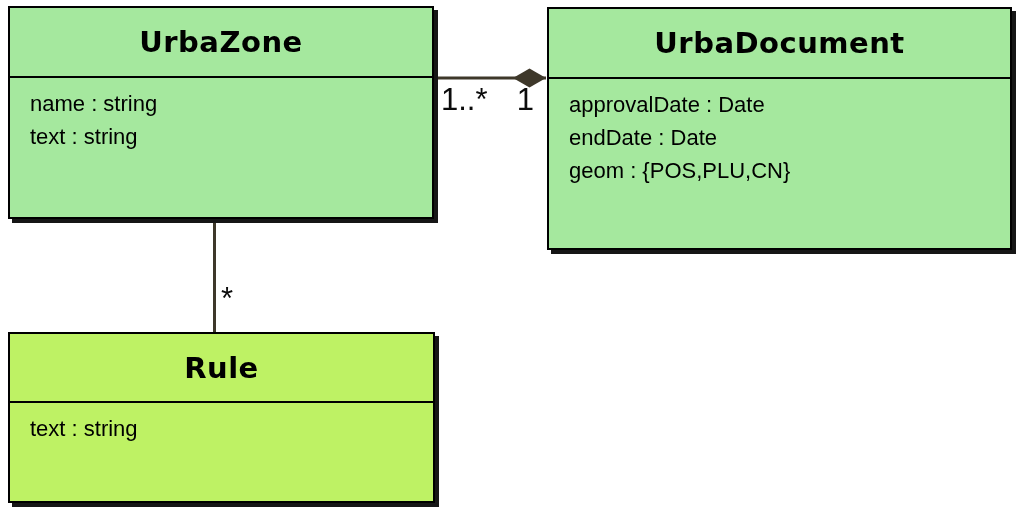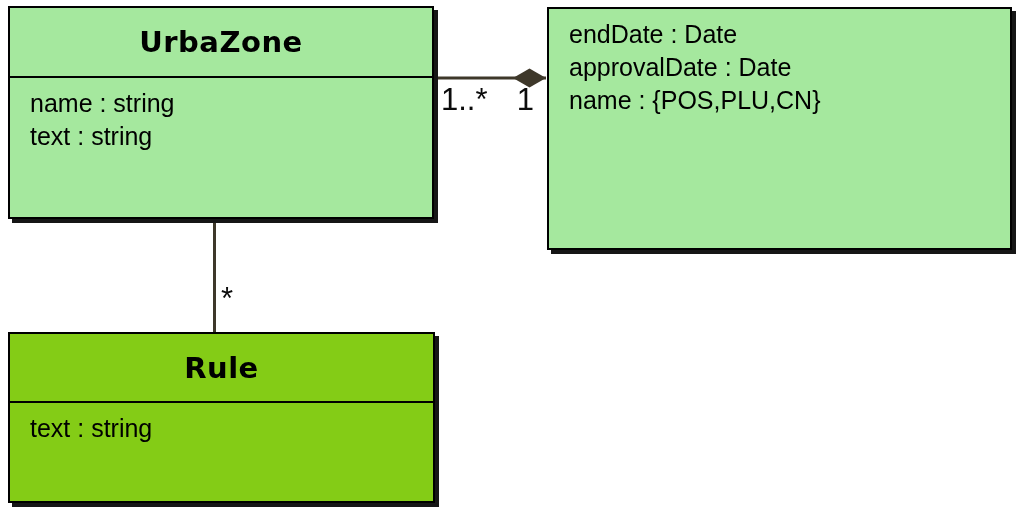--- a/index.html
+++ b/index.html
@@ -23,37 +23,37 @@
     pointer-events: none;
   }
   .uml-class {
     position: absolute;
     box-sizing: border-box;
     border: 2px solid #000000;
     box-shadow: 4px 4px 0 0 #161616;
     background: #a5e89e;
   }
   .uml-class.white {
-    background: #84cc16;
+    background: #bef264;
   }
   .uml-class .title {
     box-sizing: border-box;
     border-bottom: 2px solid #000000;
     display: flex;
     align-items: center;
     justify-content: center;
     font-family: "DejaVu Sans", sans-serif;
     font-weight: bold;
     font-size: 29px;
     letter-spacing: 0.5px;
     color: #000000;
   }
   .uml-class .attrs {
     padding: 9px 8px 0 20px;
-    font-size: 25px;
+    font-size: 22px;
     line-height: 33px;
     color: #000000;
     white-space: nowrap;
   }
   .mult {
     position: absolute;
     font-size: 31px;
     line-height: 31px;
     color: #0b0b0b;
     white-space: nowrap;
@@ -72,24 +72,25 @@
 
   <div class="uml-class" style="left:8px; top:6px; width:426px; height:213px;">
     <div class="title" style="height:70px;">UrbaZone</div>
     <div class="attrs">
       <div>name : string</div>
       <div>text : string</div>
     </div>
   </div>
 
   <div class="uml-class" style="left:547px; top:7px; width:465px; height:243px;">
+    <div class="title" style="height:70px;">UrbaDocument</div>
     <div class="attrs">
+      <div>approvalDate : Date</div>
       <div>endDate : Date</div>
-      <div>approvalDate : Date</div>
-      <div>name : {POS,PLU,CN}</div>
+      <div>geom : {POS,PLU,CN}</div>
     </div>
   </div>
 
   <div class="uml-class white" style="left:8px; top:332px; width:427px; height:171px;">
     <div class="title" style="height:69px;">Rule</div>
     <div class="attrs">
       <div>text : string</div>
     </div>
   </div>
 

